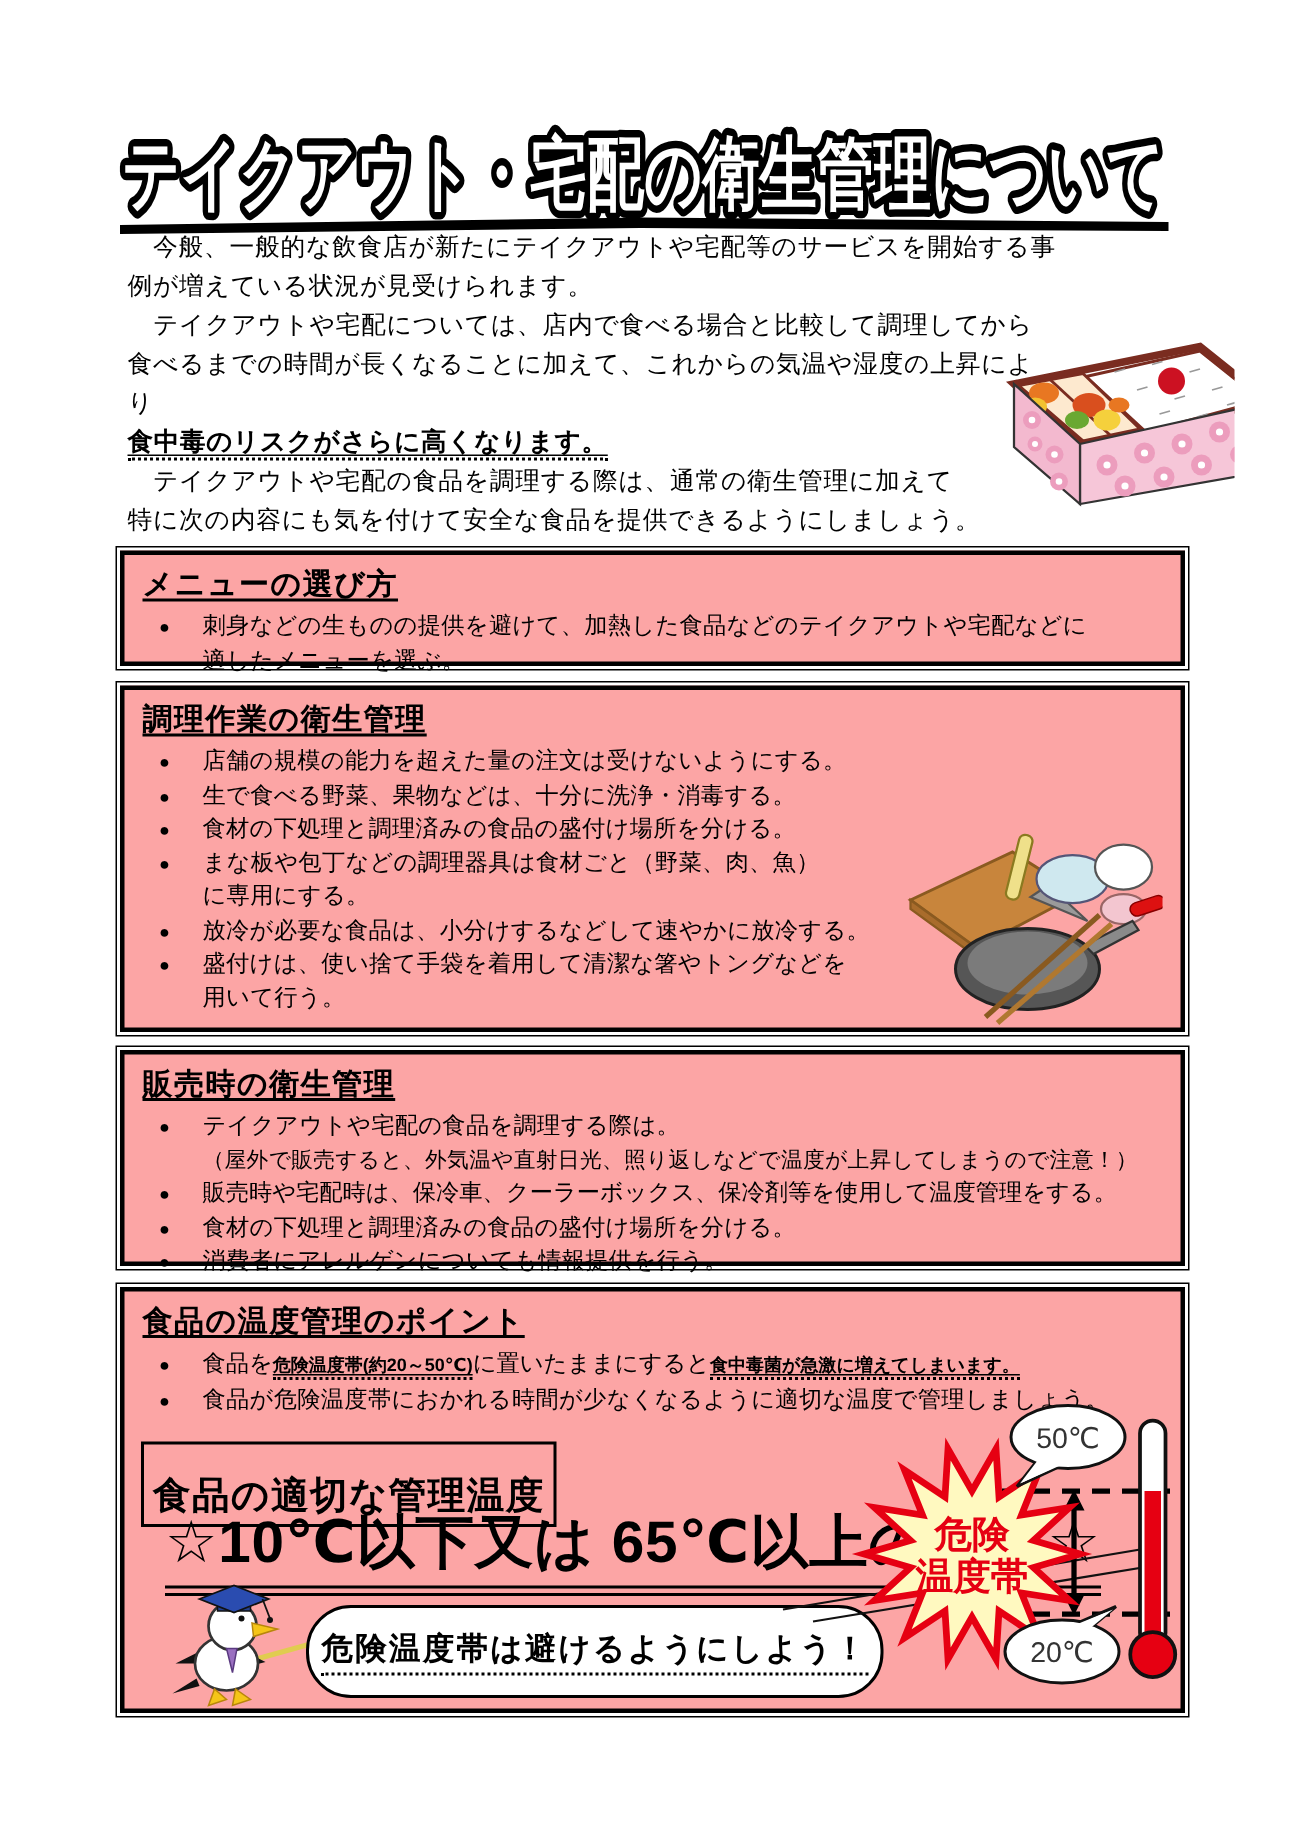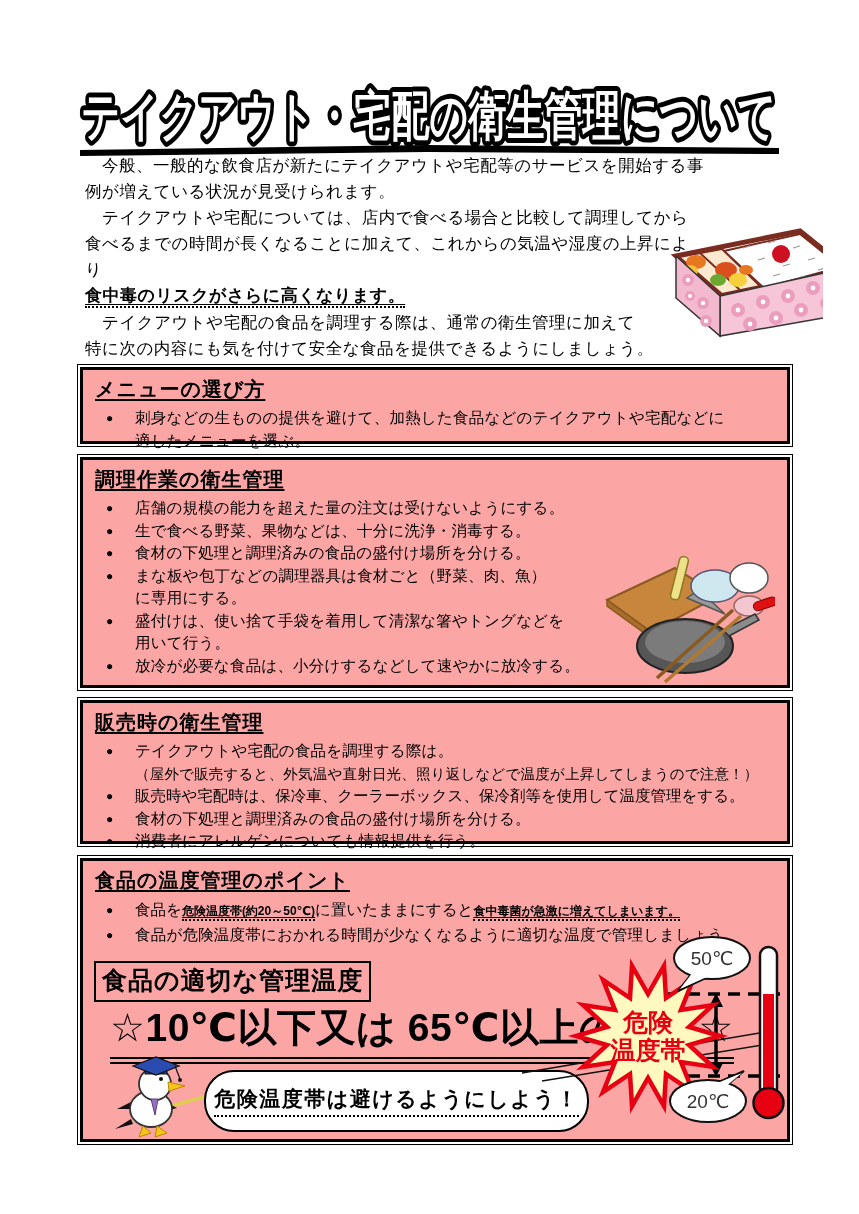--- a/index.html
+++ b/index.html
@@ -35,21 +35,21 @@
   #box4 { top:858px; height:284px; }
 
   .utensils { position:absolute; right:12px; top:92px; }
 
   
   #box4 .blist li { line-height:24px; }
   .u-dot { font-weight:bold; font-size:12px;
            text-decoration:underline; text-underline-offset:2px;
            border-bottom:2px dotted #000; padding-bottom:1px; }
   .temp-label { position:absolute; left:11px; top:100px; display:inline-block;
-                border:2px solid #000; padding:1px 6px 3px; font-size:25px; font-weight:bold;
+                border:2px solid #000; padding:17px 6px 3px; font-size:25px; font-weight:bold;
                 letter-spacing:1px; }
   .temp-big { position:absolute; left:27px; top:140px; display:inline-block;
               font-size:39px; font-weight:bold; letter-spacing:0.5px;
               border-bottom:7px double #000; padding-bottom:2px; }
   .duck { position:absolute; left:26px; top:188px; }
   .bubble { position:absolute; left:121px; top:209px; width:385px; height:62px;
             border:2.5px solid #000; border-radius:30px; background:#fff;
             display:flex; align-items:center; justify-content:center; }
   .bubble span { font-size:21px; font-weight:bold; letter-spacing:1.5px;
                  border-bottom:2px dotted #000; padding-bottom:2px; }
@@ -151,25 +151,25 @@
   <section class="sbox" id="box2">
     <h2>調理作業の衛生管理</h2>
     <ul class="blist">
       <li>店舗の規模の能力を超えた量の注文は受けないようにする。</li>
       <li>生で食べる野菜、果物などは、十分に洗浄・消毒する。</li>
       <li>食材の下処理と調理済みの食品の盛付け場所を分ける。</li>
       <li>
         <span>まな板や包丁などの調理器具は食材ごと（野菜、肉、魚）</span><br>
         <span>に専用にする。</span>
       </li>
+      <li>放冷が必要な食品は、小分けするなどして速やかに放冷する。</li>
       <li>
         <span>盛付けは、使い捨て手袋を着用して清潔な箸やトングなどを</span><br>
         <span>用いて行う。</span>
       </li>
-      <li>放冷が必要な食品は、小分けするなどして速やかに放冷する。</li>
     </ul>
     
     <svg class="utensils" width="172" height="132" viewBox="0 0 172 132">
 
       <polygon points="4,48 72,16 116,44 48,80" fill="#c8853c" stroke="#8a5a20" stroke-width="2"></polygon>
       <polygon points="4,48 4,54 48,86 48,80" fill="#a96c2c" stroke="#8a5a20" stroke-width="1.5"></polygon>
 
       <rect x="72" y="4" width="9" height="44" rx="4" transform="rotate(14 76 26)" fill="#efe08a" stroke="#8a7a20" stroke-width="1.5"></rect>
       <polygon points="84,46 122,62 96,38" fill="#9a9a9a" stroke="#555" stroke-width="1.5"></polygon>
 

